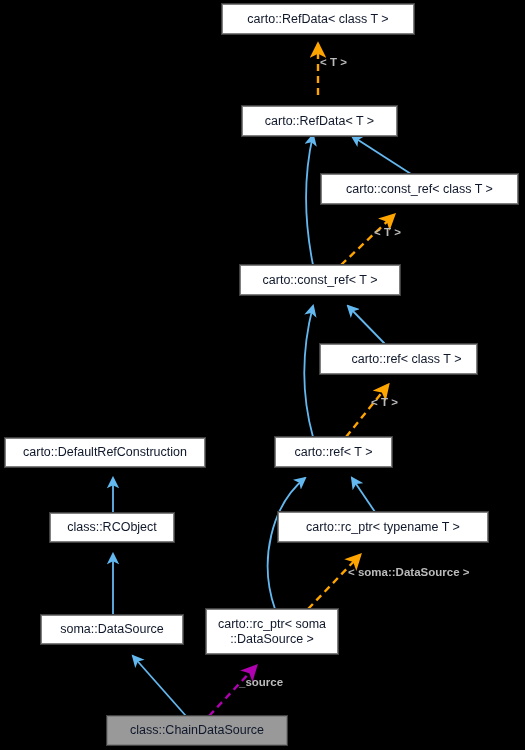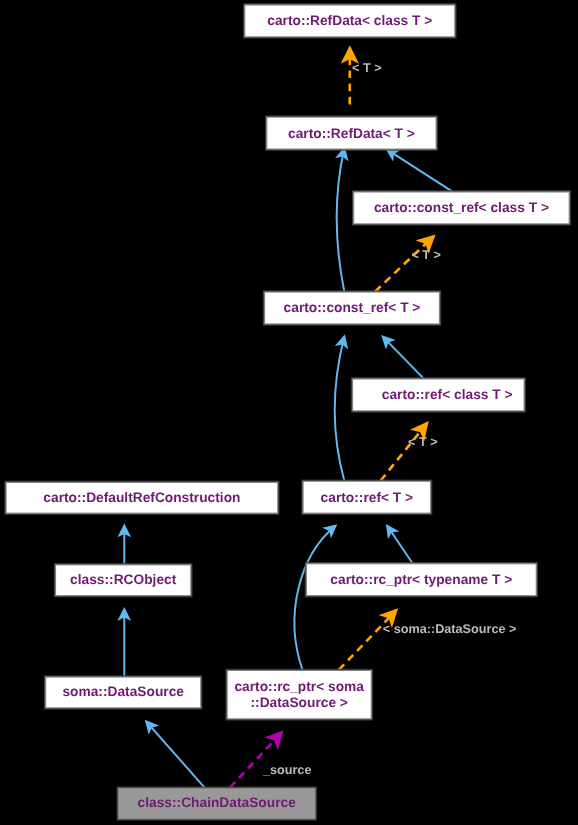--- a/index.html
+++ b/index.html
@@ -25,27 +25,26 @@
   .node {
     position: absolute;
     box-sizing: border-box;
     background: #ffffff;
     border: 1px solid #808080;
     outline: 1px solid #404040;
     display: flex;
     align-items: center;
     justify-content: center;
     text-align: center;
-    color: #701a75;
+    color: #0f172a;
     font-size: 12.5px;
     line-height: 15px;
     letter-spacing: 0px;
     white-space: pre-line;
     z-index: 5;
-    font-weight: bold;
   }
   .node.highlight {
     background: #999999;
   }
   .edge-label {
     position: absolute;
     color: #bbbbbb;
     font-size: 11.5px;
     font-weight: bold;
     font-family: "Liberation Sans", sans-serif;
@@ -100,27 +99,27 @@
     <path d="M 209 716 L 256 666" fill="none" stroke="#b000b0" stroke-width="2.4" stroke-dasharray="7,5" marker-end="url(#arrow-purple)"></path>
   </svg>
 
   <div id="node-host">
       <div class="node" style="left: 222px; top: 4px; width: 192px; height: 30px;">carto::RefData&lt; class T &gt;</div>
       <div class="node" style="left: 242px; top: 106px; width: 155px; height: 30px;">carto::RefData&lt; T &gt;</div>
       <div class="node" style="left: 321px; top: 174px; width: 197px; height: 30px;">carto::const_ref&lt; class T &gt;</div>
       <div class="node" style="left: 240px; top: 265px; width: 160px; height: 30px;">carto::const_ref&lt; T &gt;</div>
       <div class="node" style="left: 320px; top: 344px; width: 157px; height: 30px; padding-left: 16px;">carto::ref&lt; class T &gt;</div>
       <div class="node" style="left: 275px; top: 437px; width: 117px; height: 30px;">carto::ref&lt; T &gt;</div>
-      <div class="node" style="left: 5px; top: 438px; width: 248px; height: 29px;">carto::DefaultRefConstruction</div>
+      <div class="node" style="left: 5px; top: 438px; width: 200px; height: 29px;">carto::DefaultRefConstruction</div>
       <div class="node" style="left: 50px; top: 513px; width: 124px; height: 29px;">class::RCObject</div>
       <div class="node" style="left: 278px; top: 512px; width: 210px; height: 30px;">carto::rc_ptr&lt; typename T &gt;</div>
       <div class="node" style="left: 41px; top: 615px; width: 142px; height: 29px;">soma::DataSource</div>
       <div class="node" style="left: 206px; top: 609px; width: 132px; height: 45px;">carto::rc_ptr&lt; soma
 ::DataSource &gt;</div>
       <div class="node highlight" style="left: 107px; top: 716px; width: 180px; height: 29px;">class::ChainDataSource</div>
       <div class="edge-label" style="left: 320px; top: 56px;">&lt; T &gt;</div>
       <div class="edge-label" style="left: 374px; top: 226px;">&lt; T &gt;</div>
       <div class="edge-label" style="left: 371px; top: 396px;">&lt; T &gt;</div>
       <div class="edge-label" style="left: 348px; top: 566px;">&lt; soma::DataSource &gt;</div>
-      <div class="edge-label" style="left: 239px; top: 676px; margin-top: 19px;">_source</div>
+      <div class="edge-label" style="left: 239px; top: 676px;">_source</div>
     </div>
 
 </div>
 
 </body></html>

